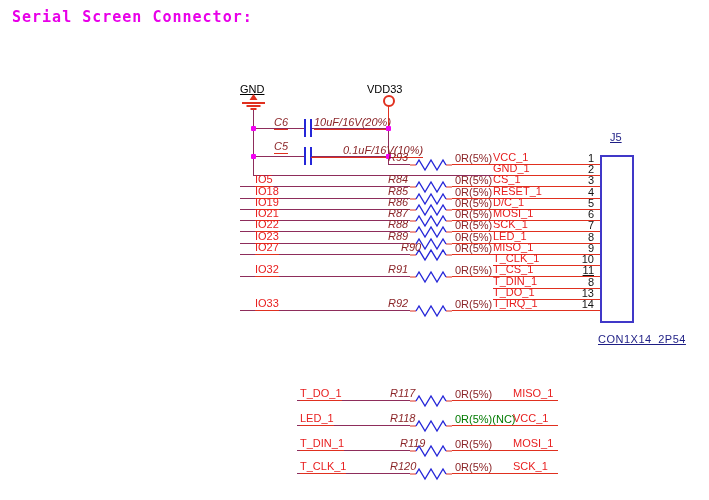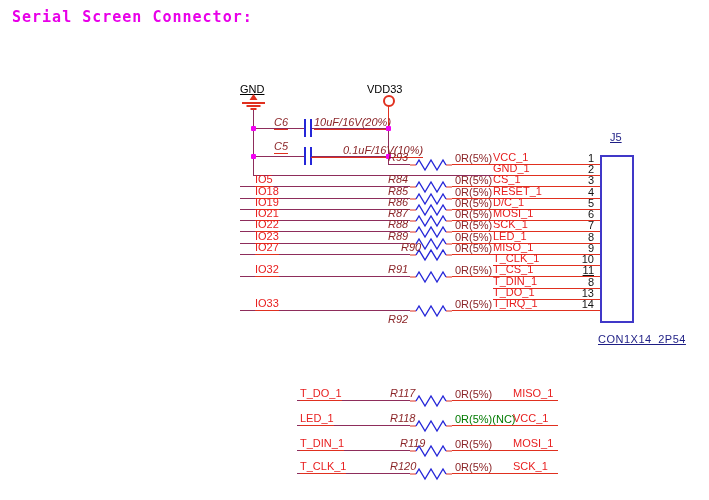--- a/index.html
+++ b/index.html
@@ -182,21 +182,21 @@
     <div class="lbl pin" style="left: 570px; top: 276px;">8</div>
     <div class="wire hot" style="left: 494px; top: 299px; width: 106px;"></div>
     <div class="lbl net u" style="left: 493px; top: 287px;">T_DO_1</div>
     <div class="lbl pin" style="left: 570px; top: 287px;">13</div>
     <div class="wire" style="left: 240px; top: 310px; width: 170px;"></div>
     <svg width="42" height="12" style="position: absolute; left: 410px; top: 305px; overflow: visible;">
       <path d="M0,6 H6 M36,6 H42" stroke="#e0301f" fill="none" stroke-width="1.2"></path>
       <path d="M6,6 L9,1 L15,11 L21,1 L27,11 L33,1 L36,6" stroke="#2526d8" fill="none" stroke-width="1.4"></path>
     </svg>
     <div class="wire hot" style="left: 452px; top: 310px; width: 148px;"></div>
-    <div class="lbl des" style="left: 388px; top: 297px; margin-top: 16px;">R92</div>
+    <div class="lbl des" style="left: 388px; top: 297px;">R92</div>
     <div class="lbl val" style="left: 455px; top: 298px;">0R(5%)</div>
     <div class="lbl net u" style="left: 255px; top: 298px;">IO33</div>
     <div class="lbl net u" style="left: 493px; top: 298px;">T_IRQ_1</div>
     <div class="lbl pin" style="left: 570px; top: 298px;">14</div>
     <div class="wire" style="left: 297px; top: 400px; width: 113px;"></div>
     <svg width="42" height="12" style="position: absolute; left: 410px; top: 395px; overflow: visible;">
       <path d="M0,6 H6 M36,6 H42" stroke="#e0301f" fill="none" stroke-width="1.2"></path>
       <path d="M6,6 L9,1 L15,11 L21,1 L27,11 L33,1 L36,6" stroke="#2526d8" fill="none" stroke-width="1.4"></path>
     </svg>
     <div class="wire hot" style="left: 452px; top: 400px; width: 106px;"></div>

